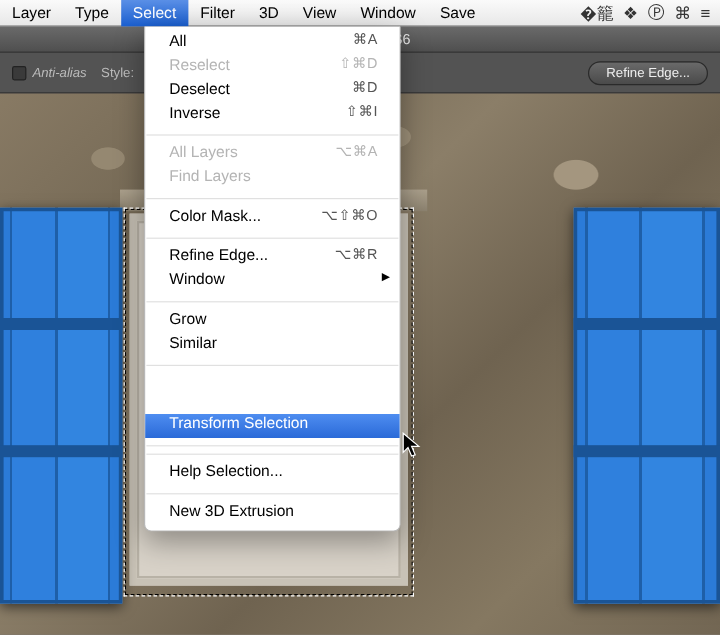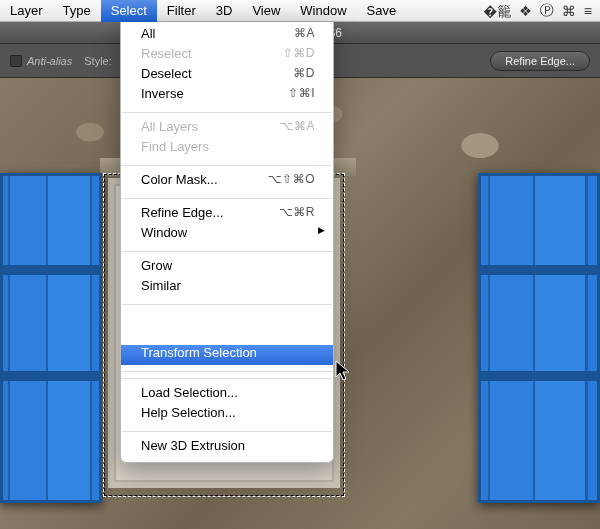--- a/index.html
+++ b/index.html
@@ -281,23 +281,20 @@
     <div class="dd-item">
       <span class="label">Similar</span>
     </div>
     <div class="dd-sep"></div>
     <div class="dd-item highlight">
       <span class="label">Transform Selection</span>
     </div>
     <div class="dd-sep"></div>
     <div class="dd-sep"></div>
     <div class="dd-item">
-      <span class="label">Load Selection...</span>
-    </div>
-    <div class="dd-item">
       <span class="label">Help Selection...</span>
     </div>
     <div class="dd-sep"></div>
     <div class="dd-item">
       <span class="label">New 3D Extrusion</span>
     </div>
   </div>
 
 <svg class="cursor-arrow" width="18" height="24" viewBox="0 0 18 24">
   <path d="M1 1 L1 17 L5 13 L8 20 L11 19 L8 12 L14 12 Z" fill="#000" stroke="#fff" stroke-width="1"></path>

